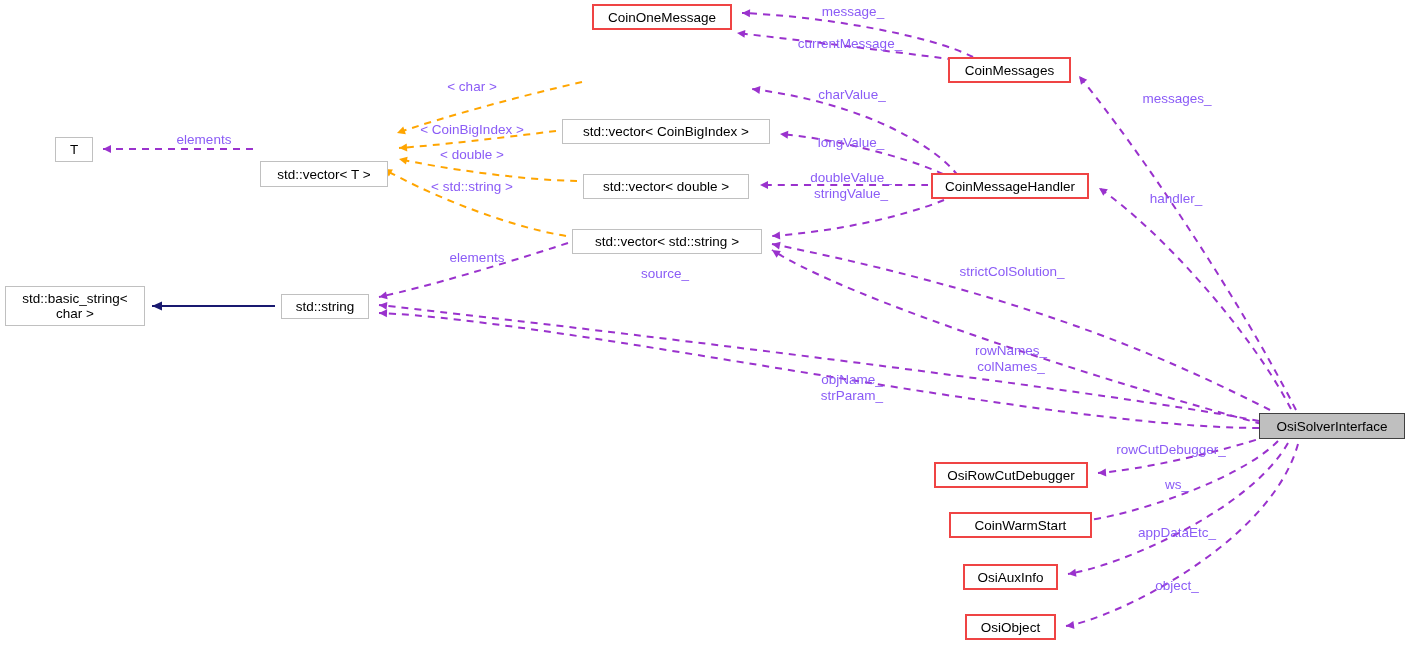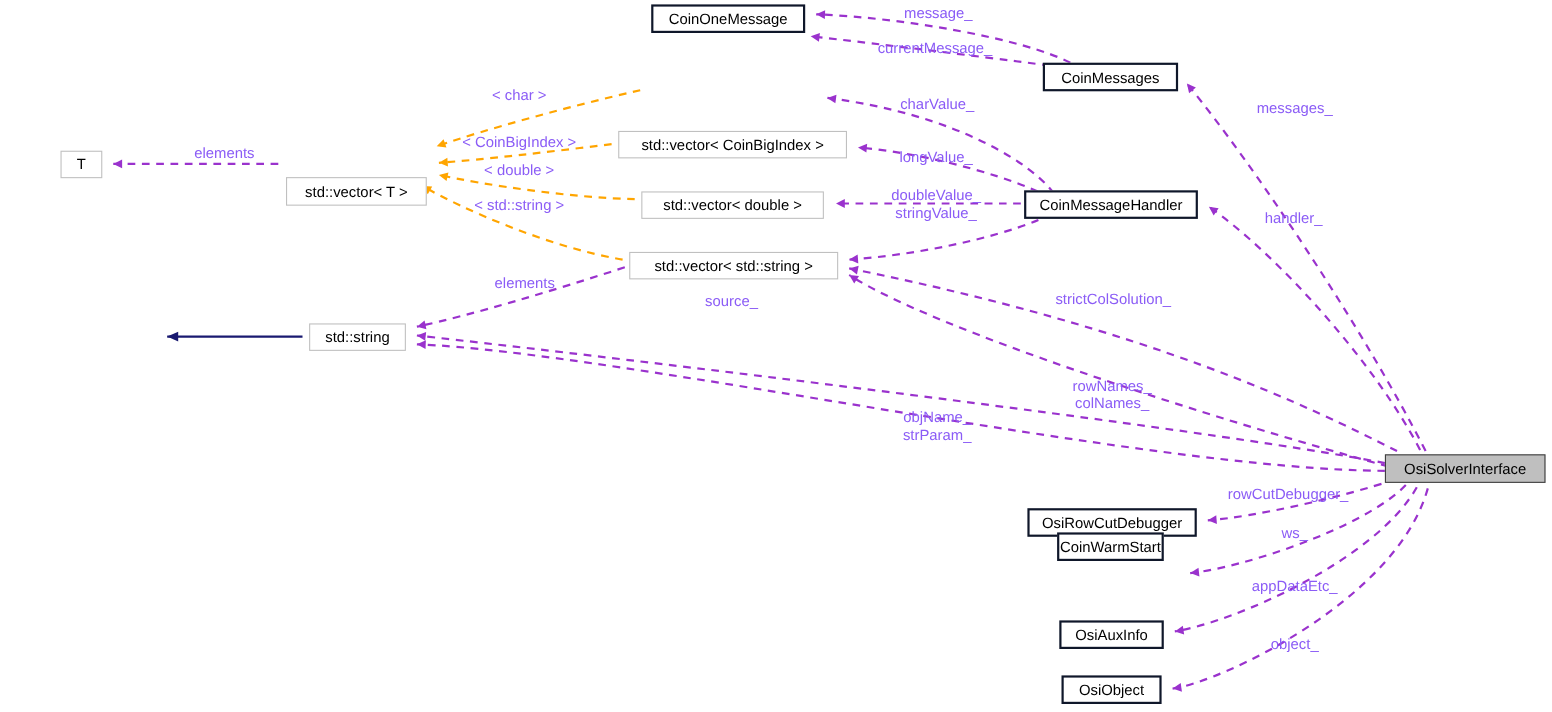--- a/index.html
+++ b/index.html
@@ -35,21 +35,21 @@
     font-size: 13.5px;
     line-height: 15px;
     color: #000000;
     background: #ffffff;
     white-space: pre;
   }
   .node-box.thin {
     border: 1px solid #c0c0c0;
   }
   .node-box.thick {
-    border: 2px solid #0f172a;
+    border: 2px solid #ef4444;
   }
   .node-box.highlight {
     border: 1px solid #404040;
     background: #bfbfbf;
   }
   .edge-label {
     position: absolute;
     font-size: 13.5px;
     line-height: 16px;
     color: #8b5cf6;
@@ -108,27 +108,29 @@
     <g fill="none" stroke="#191970" stroke-width="2" marker-end="url(#arrowNavy)">
       <path d="M275,306 L152,306"></path>
     </g>
   </svg>
 
   <div class="node-box thin" style="left:55px;top:137px;width:38px;height:25px;">T</div>
   <div class="node-box thin" style="left:260px;top:137px;width:128px;height:26px;margin-top:24px;">std::vector&lt; T &gt;</div>
   <div class="node-box thin" style="left:562px;top:119px;width:208px;height:25px;">std::vector&lt; CoinBigIndex &gt;</div>
   <div class="node-box thin" style="left:583px;top:174px;width:166px;height:25px;">std::vector&lt; double &gt;</div>
   <div class="node-box thin" style="left:572px;top:229px;width:190px;height:25px;">std::vector&lt; std::string &gt;</div>
+  <div class="node-box thin" style="left:5px;top:286px;width:140px;height:40px;">std::basic_string&lt;
+char &gt;</div>
   <div class="node-box thin" style="left:281px;top:294px;width:88px;height:25px;">std::string</div>
   <div class="node-box thick" style="left:592px;top:4px;width:140px;height:26px;">CoinOneMessage</div>
   <div class="node-box thick" style="left:948px;top:57px;width:123px;height:26px;">CoinMessages</div>
   <div class="node-box highlight" style="left:1259px;top:413px;width:146px;height:26px;">OsiSolverInterface</div>
   <div class="node-box thick" style="left:931px;top:173px;width:158px;height:26px;">CoinMessageHandler</div>
   <div class="node-box thick" style="left:934px;top:462px;width:154px;height:26px;">OsiRowCutDebugger</div>
-  <div class="node-box thick" style="left:949px;top:484px;width:97px;height:26px;margin-left:12px;">CoinWarmStart</div>
+  <div class="node-box thick" style="left:949px;top:512px;width:143px;height:26px;">CoinWarmStart</div>
   <div class="node-box thick" style="left:963px;top:564px;width:95px;height:26px;">OsiAuxInfo</div>
   <div class="node-box thick" style="left:965px;top:614px;width:91px;height:26px;">OsiObject</div>
 
   <div class="edge-label" style="left:204px;top:132px;">elements</div>
   <div class="edge-label" style="left:472px;top:79px;">&lt; char &gt;</div>
   <div class="edge-label" style="left:472px;top:122px;">&lt; CoinBigIndex &gt;</div>
   <div class="edge-label" style="left:472px;top:147px;">&lt; double &gt;</div>
   <div class="edge-label" style="left:472px;top:179px;">&lt; std::string &gt;</div>
   <div class="edge-label" style="left:853px;top:4px;">message_</div>
   <div class="edge-label" style="left:850px;top:36px;">currentMessage_</div>

